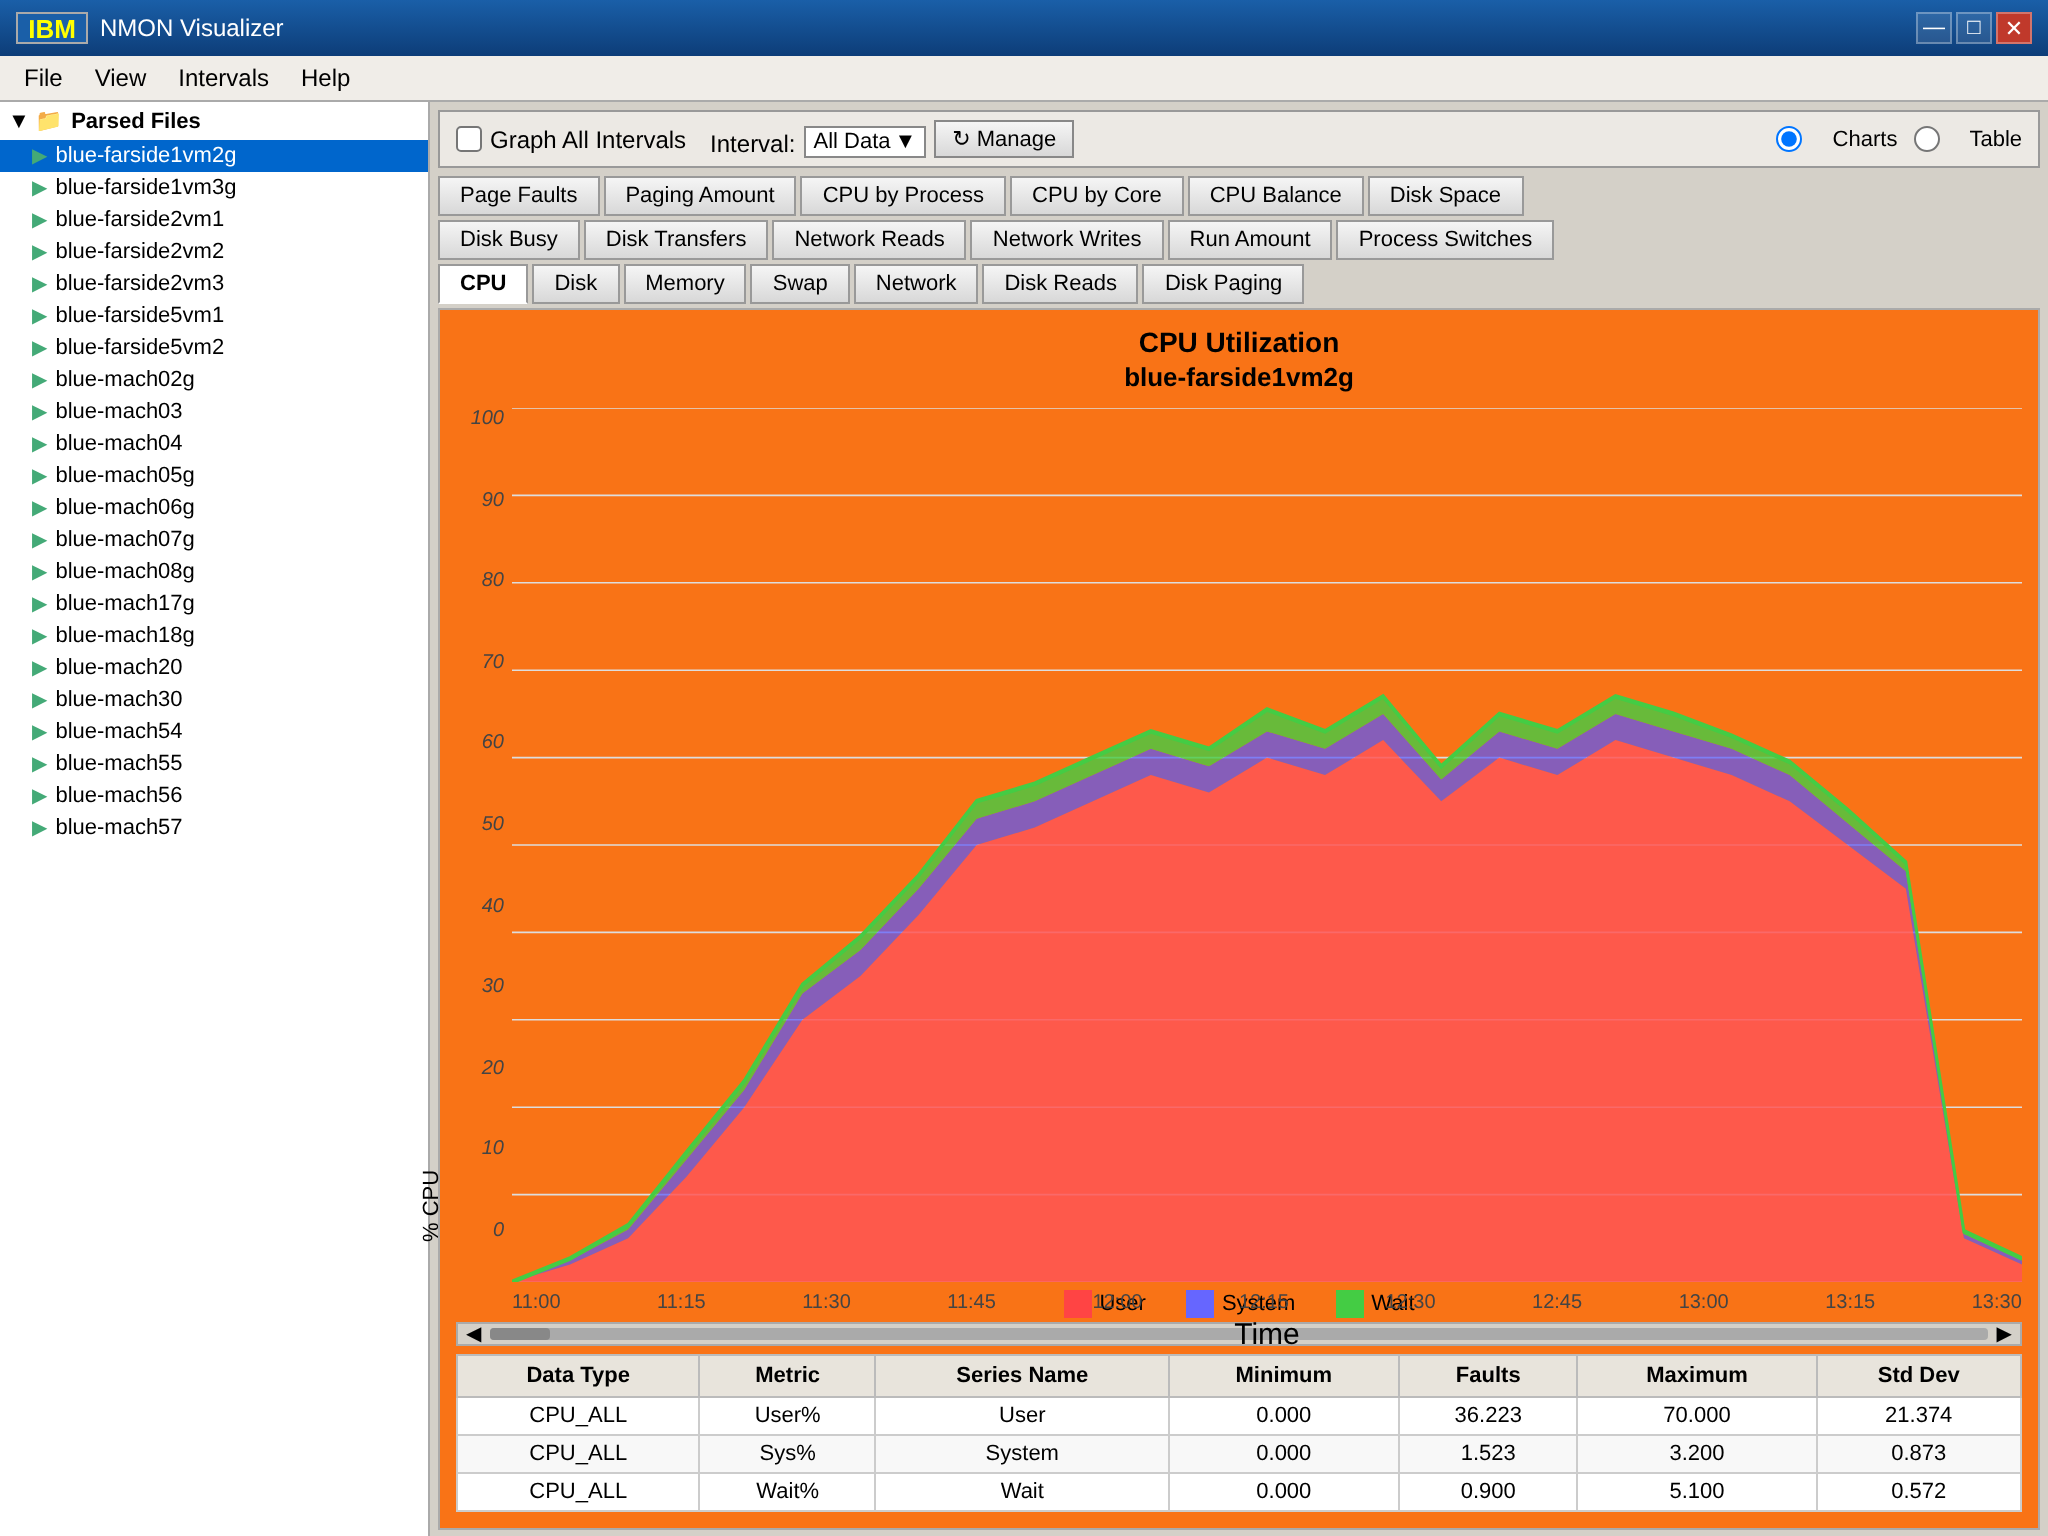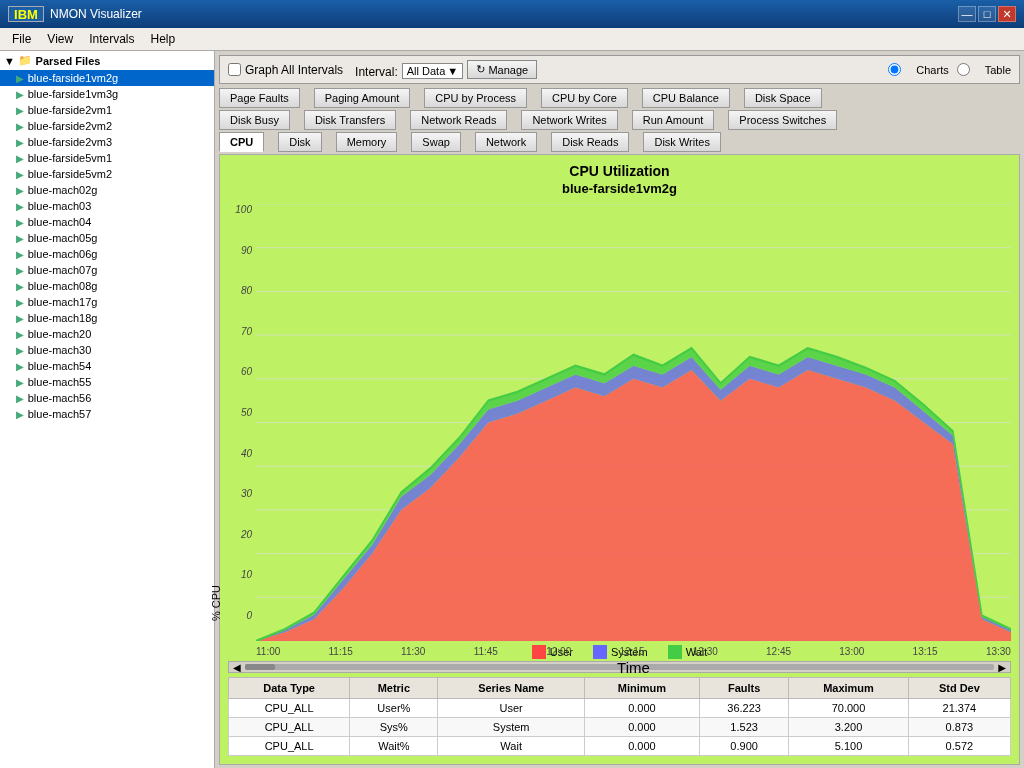--- a/index.html
+++ b/index.html
@@ -114,39 +114,39 @@
       font-size: 11px;
       cursor: pointer;
       display: flex; align-items: center; gap: 3px;
     }
     .radio-group { display: flex; align-items: center; gap: 8px; margin-left: auto; }
     .radio-opt { display: flex; align-items: center; gap: 15px; font-size: 11px; }
 
     .tab-row {
       display: flex;
       flex-wrap: wrap;
-      gap: 14px;
+      gap: 2px;
       margin-bottom: 2px;
     }
     .tab-btn {
       background: linear-gradient(to bottom, #f5f5f5, #d8d8d8);
       border: 1px solid #999;
       padding: 3px 10px;
       font-size: 11px;
       cursor: pointer;
       white-space: nowrap;
     }
     .tab-btn.active {
       background: white;
       border-bottom: 1px solid white;
       font-weight: bold;
     }
 
     .chart-panel {
-      background: #bef264;
+      background: #f97316;
       border: 1px solid #aaa;
       flex: 1;
       padding: 8px;
       display: flex;
       flex-direction: column;
     }
     .chart-title {
       text-align: center;
       font-size: 14px;
       font-weight: bold;
@@ -393,21 +393,21 @@
         <button class="tab-btn">Run Amount</button>
         <button class="tab-btn">Process Switches</button>
       </div>
     <div class="tab-row" id="tab-row3">
         <button class="tab-btn active">CPU</button>
         <button class="tab-btn">Disk</button>
         <button class="tab-btn">Memory</button>
         <button class="tab-btn">Swap</button>
         <button class="tab-btn">Network</button>
         <button class="tab-btn">Disk Reads</button>
-        <button class="tab-btn">Disk Writes</button>
+        <button class="tab-btn">Disk Paging</button>
       </div>
 
     <div class="chart-panel">
       <div class="chart-title">CPU Utilization</div>
       <div class="chart-subtitle">blue-farside1vm2g</div>
       <div class="chart-container">
         <div style="position:relative; display:flex; flex-direction:column; align-items:center; margin-right:0;">
           <div style="writing-mode:vertical-rl; transform:rotate(180deg); font-size:11px; margin-right:2px; align-self:center; position:absolute; left:-18px; top:0; height:calc(100% - 20px); display:flex; align-items:center;">
             <span>% CPU</span>
           </div>

